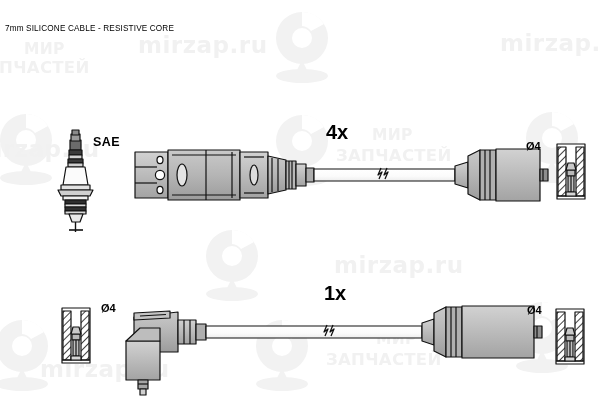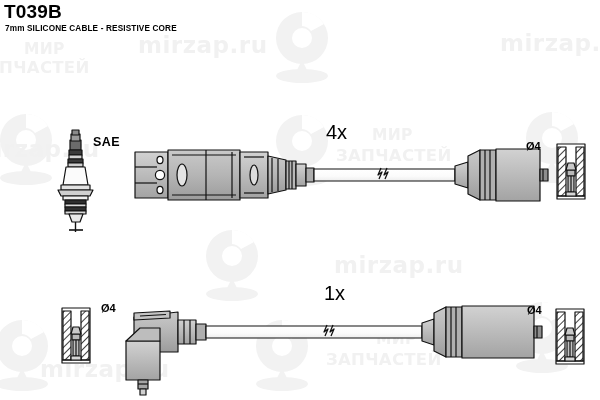--- a/index.html
+++ b/index.html
@@ -12,30 +12,30 @@
   #stage{position:absolute;left:0;top:0;width:600px;height:400px;}
 
   
   .partno{
     position:absolute;left:4px;top:2px;
     font-size:19px;font-weight:bold;letter-spacing:.2px;
     line-height:20px;white-space:nowrap;
   }
   .subtitle{
     position:absolute;left:5px;top:24px;
-    font-size:8.2px;font-weight:bold;letter-spacing:.15px;
+    font-size:8.2px;font-weight:normal;letter-spacing:.15px;
     line-height:10px;white-space:nowrap;
   }
   .brand{
     position:absolute;left:440px;top:8px;
     font-size:17px;font-weight:bold;letter-spacing:3px;
     color:#9a9a9a;white-space:nowrap;
   }
   .qty{
-    position:absolute;font-size:20px;font-weight:normal;
+    position:absolute;font-size:20px;font-weight:bold;
     white-space:nowrap;line-height:20px;
   }
   .qty4{left:326px;top:122px;}
   .qty1{left:324px;top:283px;}
   .lbl{
     position:absolute;font-size:11px;font-weight:bold;
     white-space:nowrap;line-height:11px;
   }
   .sae{left:93px;top:137px;font-size:12.5px;letter-spacing:.5px;text-align:right;}
   .d1{left:526px;top:141px;}
@@ -333,21 +333,20 @@
         <path d="M566 335 L574 335 L574 341 L566 341 Z" fill="#b9b9b9"></path>
         <path d="M567 328 L573 328 L575 335 L565 335 Z" fill="#c9c9c9"></path>
         <path d="M567 341 L573 341 L573 357 L567 357 Z" fill="#c2c2c2"></path>
         <line x1="570" y1="341" x2="570" y2="357"></line>
         <path d="M565 357 L575 357 L575 361 L565 361 Z" fill="#d6d6d6"></path>
       </g>
 
     </g>
   </svg>
 
-  <div class="partno">T039B</div>
   <div class="subtitle">7mm SILICONE CABLE - RESISTIVE CORE</div>
 
   <div class="qty qty4">4x</div>
   <div class="qty qty1">1x</div>
 
   <div class="lbl sae">SAE</div>
   <div class="lbl d1">Ø4</div>
   <div class="lbl d2">Ø4</div>
   <div class="lbl d3">Ø4</div>
 

